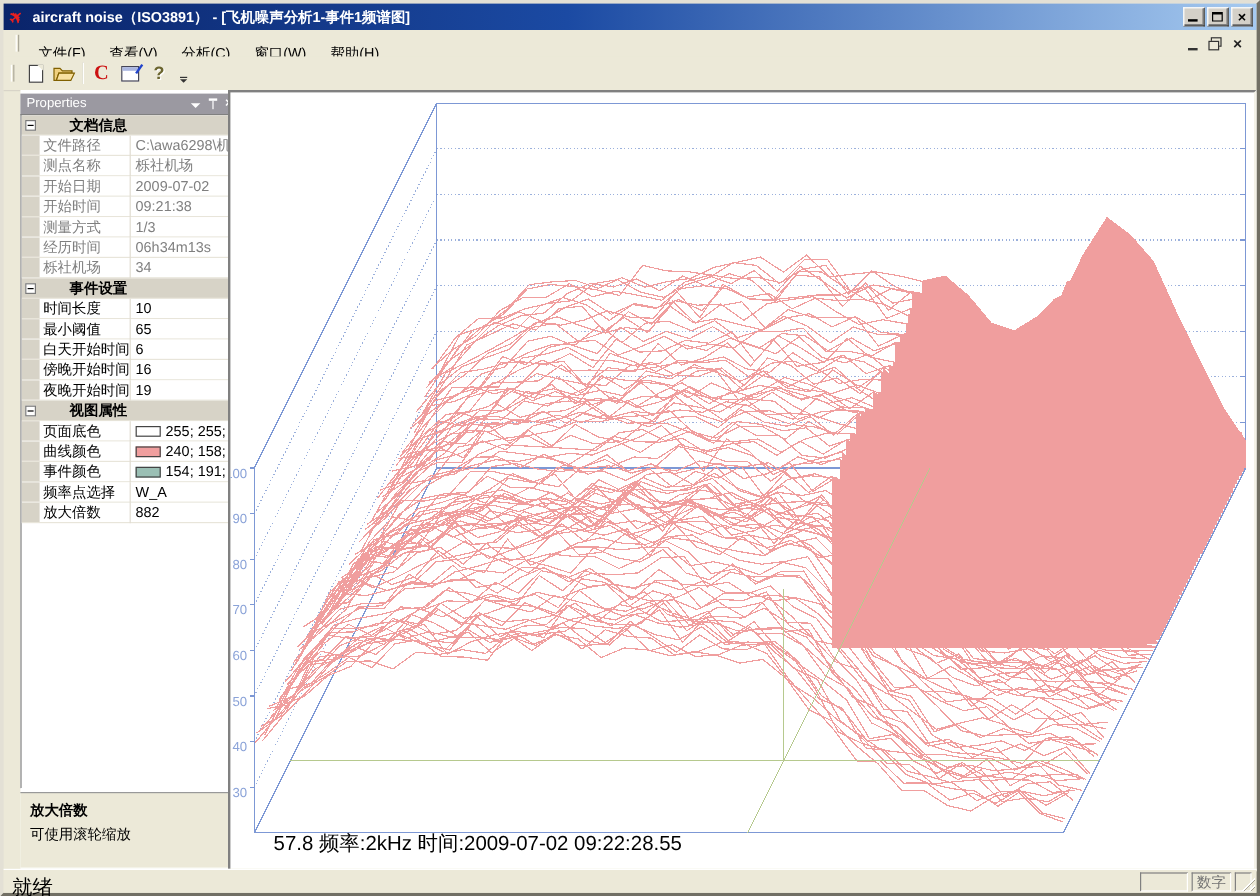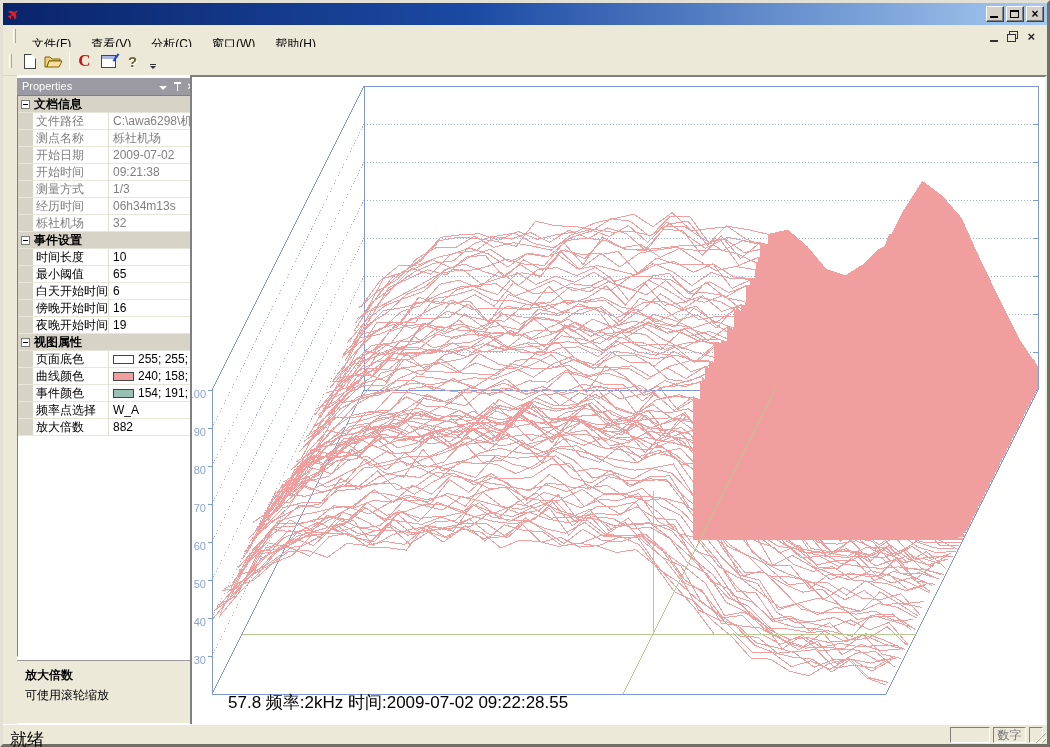--- a/index.html
+++ b/index.html
@@ -60,21 +60,21 @@
   .ph-icons { position:absolute; right:3px; top:4px; display:flex; gap:7px; align-items:center; }
   .icon-chevron-down { width:0; height:0; border-left:4px solid transparent; border-right:4px solid transparent; border-top:4px solid #fff; margin-top:3px; }
   .icon-pin { width:7px; height:9px; position:relative; }
   .icon-pin::before { content:''; position:absolute; left:0; top:0; width:7px; height:2px; background:#fff; }
   .icon-pin::after  { content:''; position:absolute; left:3px; top:2px; width:1px; height:7px; background:#fff; }
   .icon-x-small { color:#fff; font-size:11px; line-height:9px; font-weight:bold; }
 
   .props-grid { position:absolute; left:0; top:20px; right:2px; height:562px; background:#fff;
                 border:1px solid; border-color:#808080 #fff #fff #808080; overflow:hidden; }
   .pcat { height:17px; background:#d7d3c7; display:flex; align-items:center; font-size:12px; font-weight:bold; color:#000;
-          border-bottom:1px solid #e6e3d8; }
+          border-bottom:1px solid #e6e3d8;gap:24px; }
   .collapse-box { width:9px; height:9px; background:#fff; border:1px solid #7a7a7a; margin:0 4px 0 3px; position:relative; flex:none; }
   .collapse-box::after { content:''; position:absolute; left:1px; top:3px; width:5px; height:1px; background:#000; }
   .prow { height:17px; display:flex; align-items:center; border-bottom:1px solid #e8e5da; background:#fff; }
   .pind { width:15px; height:100%; background:#d7d3c7; flex:none; }
   .plab { width:76px; flex:none; font-size:12px; color:#000; padding-left:3px; border-right:1px solid #e0ddd2;
           white-space:nowrap; overflow:hidden; }
   .pval { flex:1; font-size:12px; color:#000; padding-left:4px; white-space:nowrap; overflow:hidden; display:flex; align-items:center; }
   .muted { color:#7f7f7f; }
   .swatch { display:inline-block; width:21px; height:9px; border:1px solid #444; margin-right:4px; flex:none; }
 
@@ -105,20 +105,21 @@
           background:repeating-linear-gradient(135deg, transparent 0 2px, #fff 2px 3px, #a8a496 3px 4px);
           clip-path:polygon(100% 0, 100% 100%, 0 100%); }
 </style>
 </head>
 <body>
 
 <div class="window">
 
   <div class="titlebar">
     <span class="app-icon">✈</span>
+    <span>aircraft noise（ISO3891） - [飞机噪声分析1-事件1频谱图]</span>
     <span class="winbtns">
       <span class="winbtn">
           <span class="glyph-min"></span>
         </span>
       <span class="winbtn">
           <span class="glyph-max"></span>
         </span>
       <span class="winbtn">
           <span class="glyph-close">×</span>
         </span>
@@ -208,21 +209,21 @@
           <span class="pval muted">1/3</span>
         </div>
       <div class="prow">
           <span class="pind"></span>
           <span class="plab muted">经历时间</span>
           <span class="pval muted">06h34m13s</span>
         </div>
       <div class="prow">
           <span class="pind"></span>
           <span class="plab muted">栎社机场</span>
-          <span class="pval muted">32</span>
+          <span class="pval muted">34</span>
         </div>
 
       <div class="pcat">
         <span class="collapse-box"></span>
         <span>事件设置</span>
       </div>
       <div class="prow">
           <span class="pind"></span>
           <span class="plab">时间长度</span>
           <span class="pval">10</span>

